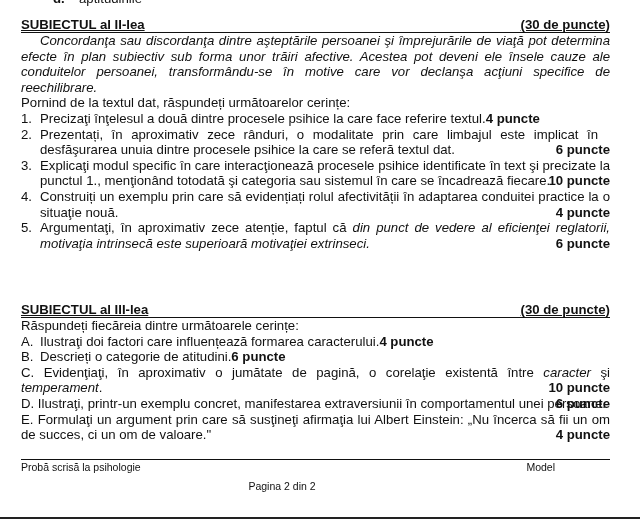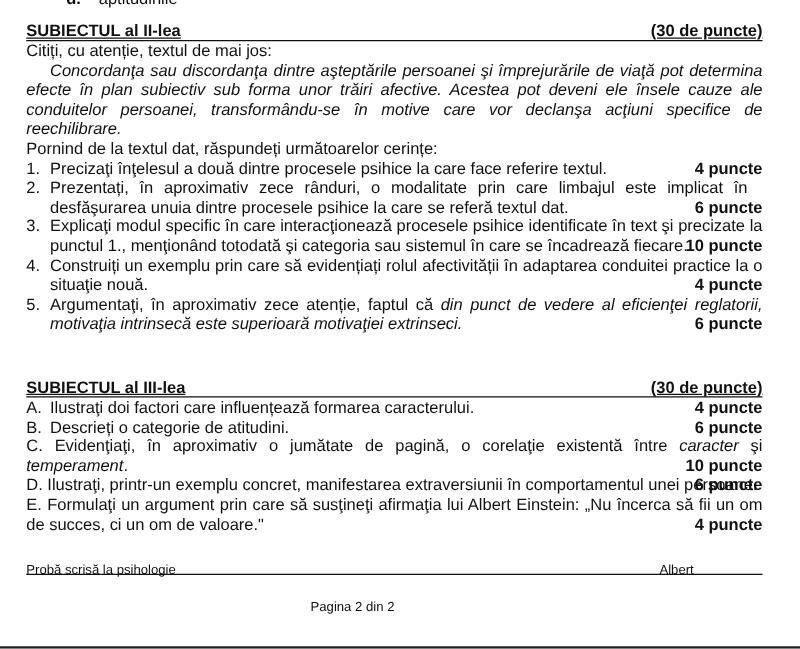--- a/index.html
+++ b/index.html
@@ -67,21 +67,21 @@
     .item .num {
       position: absolute;
       left: 0;
       top: 0;
     }
     .item-letter {
       text-align: justify;
     }
     .pts-line {
       display: flex;
-      justify-content: space-between;
+      justify-content: flex-start;
     }
     .pts {
       font-weight: bold;
       white-space: nowrap;
       text-align: right;
     }
     .pts-right {
       text-align: right;
       font-weight: bold;
     }
@@ -90,21 +90,21 @@
       position: absolute;
       left: 21px;
       width: 589px;
       top: 459px;
       border-top: 1px solid #111;
     }
     .footer {
       position: absolute;
       left: 21px;
       width: 534px;
-      top: 450px;
+      top: 461px;
       display: flex;
       justify-content: space-between;
       font-size: 10.5px;
       line-height: 13px;
       text-align: right;
     }
     .page-num {
       position: absolute;
       left: 0;
       width: 564px;
@@ -131,21 +131,20 @@
 
   <div class="cutoff">
     <span class="letter">d.</span><span>aptitudinile</span>
   </div>
 
   <div class="sec2">
     <div class="section-header">
       <span>SUBIECTUL al II-lea</span>
       <span class="points-total">(30 de puncte)</span>
     </div>
-    <div class="para">Citiți, cu atenție, textul de mai jos:</div>
     <div class="quote">Concordanţa sau discordanţa dintre aşteptările persoanei şi împrejurările de viaţă pot determina efecte în plan subiectiv sub forma unor trăiri afective. Acestea pot deveni ele însele cauze ale conduitelor persoanei, transformându-se în motive care vor declanşa acţiuni specifice de reechilibrare.</div>
     <div class="para">Pornind de la textul dat, răspundeți următoarelor cerințe:</div>
 
     <div class="item">
       <span class="num">1.</span>
       <div class="pts-line">
         <span>Precizaţi înţelesul a două dintre procesele psihice la care face referire textul.</span>
         <span class="pts">4 puncte</span>
       </div>
     </div>
@@ -175,20 +174,21 @@
       </div>
       <div class="pts-right" style="margin-top:-15.6px;">6 puncte</div>
     </div>
   </div>
 
   <div class="sec3">
     <div class="section-header">
       <span>SUBIECTUL al III-lea</span>
       <span class="points-total">(30 de puncte)</span>
     </div>
+    <div class="para">Răspundeți fiecăreia dintre următoarele cerințe:</div>
 
     <div class="item">
       <span class="num">A.</span>
       <div class="pts-line">
         <span>Ilustraţi doi factori care influențează formarea caracterului.</span>
         <span class="pts">4 puncte</span>
       </div>
     </div>
 
     <div class="item">
@@ -215,16 +215,16 @@
       <span>E.</span>
       <span>Formulaţi un argument prin care să susţineţi afirmaţia lui Albert Einstein: „Nu încerca să fii un om de succes, ci un om de valoare."</span>
       <div class="pts-right" style="margin-top:-15.6px;">4 puncte</div>
     </div>
   </div>
 </div>
 
 <div class="footer-line"></div>
 <div class="footer">
   <span>Probă scrisă la psihologie</span>
-  <span>Albert</span>
+  <span>Model</span>
 </div>
 <div class="page-num">Pagina 2 din 2</div>
 <div class="bottom-bar"></div>
 
 </body></html>

